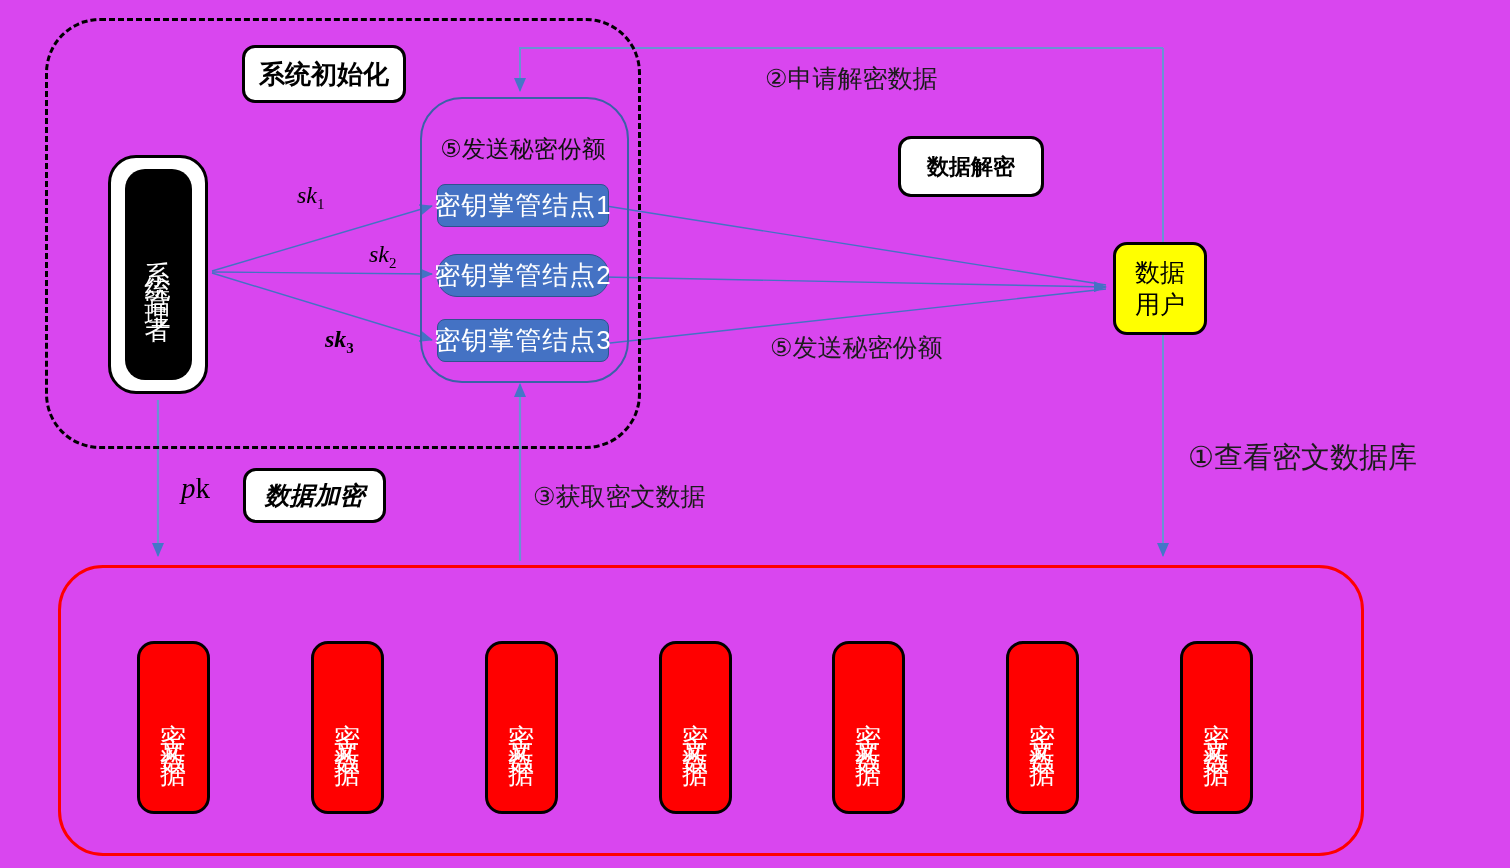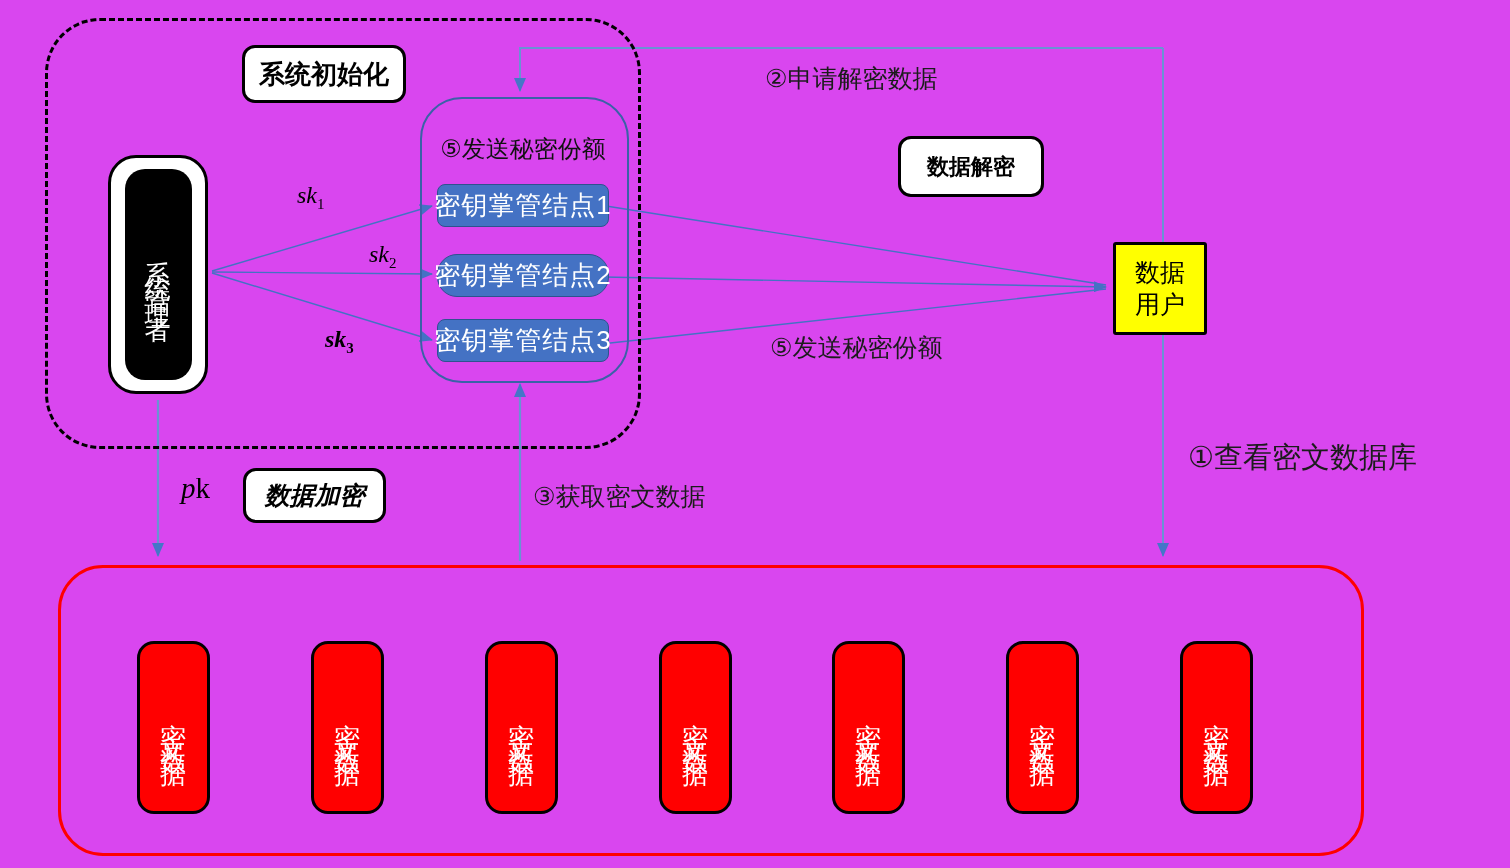--- a/index.html
+++ b/index.html
@@ -56,21 +56,21 @@
     display:flex;align-items:center;justify-content:center;
     color:#fff;font-size:26px;letter-spacing:1px;z-index:3;white-space:nowrap;
   }
   .key-node.n1{top:184px;}
   .key-node.n2{top:254px;border-radius:20px;}
   .key-node.n3{top:319px;}
 
   
   .user-box{
     left:1113px;top:242px;width:88px;height:87px;
-    background:#FFFF00;border:3px solid #000;border-radius:3px;
+    background:#FFFF00;border:3px solid #000;border-radius:14px;
     display:flex;flex-direction:column;align-items:center;justify-content:center;
     color:#000;font-size:25px;line-height:1.26;z-index:3;font-weight:500;
   }
 
   
   .db-container{
     left:58px;top:565px;width:1300px;height:285px;
     border:3px solid #FF0000;border-radius:45px;background:transparent;z-index:2;
   }
   .cipher-box{

